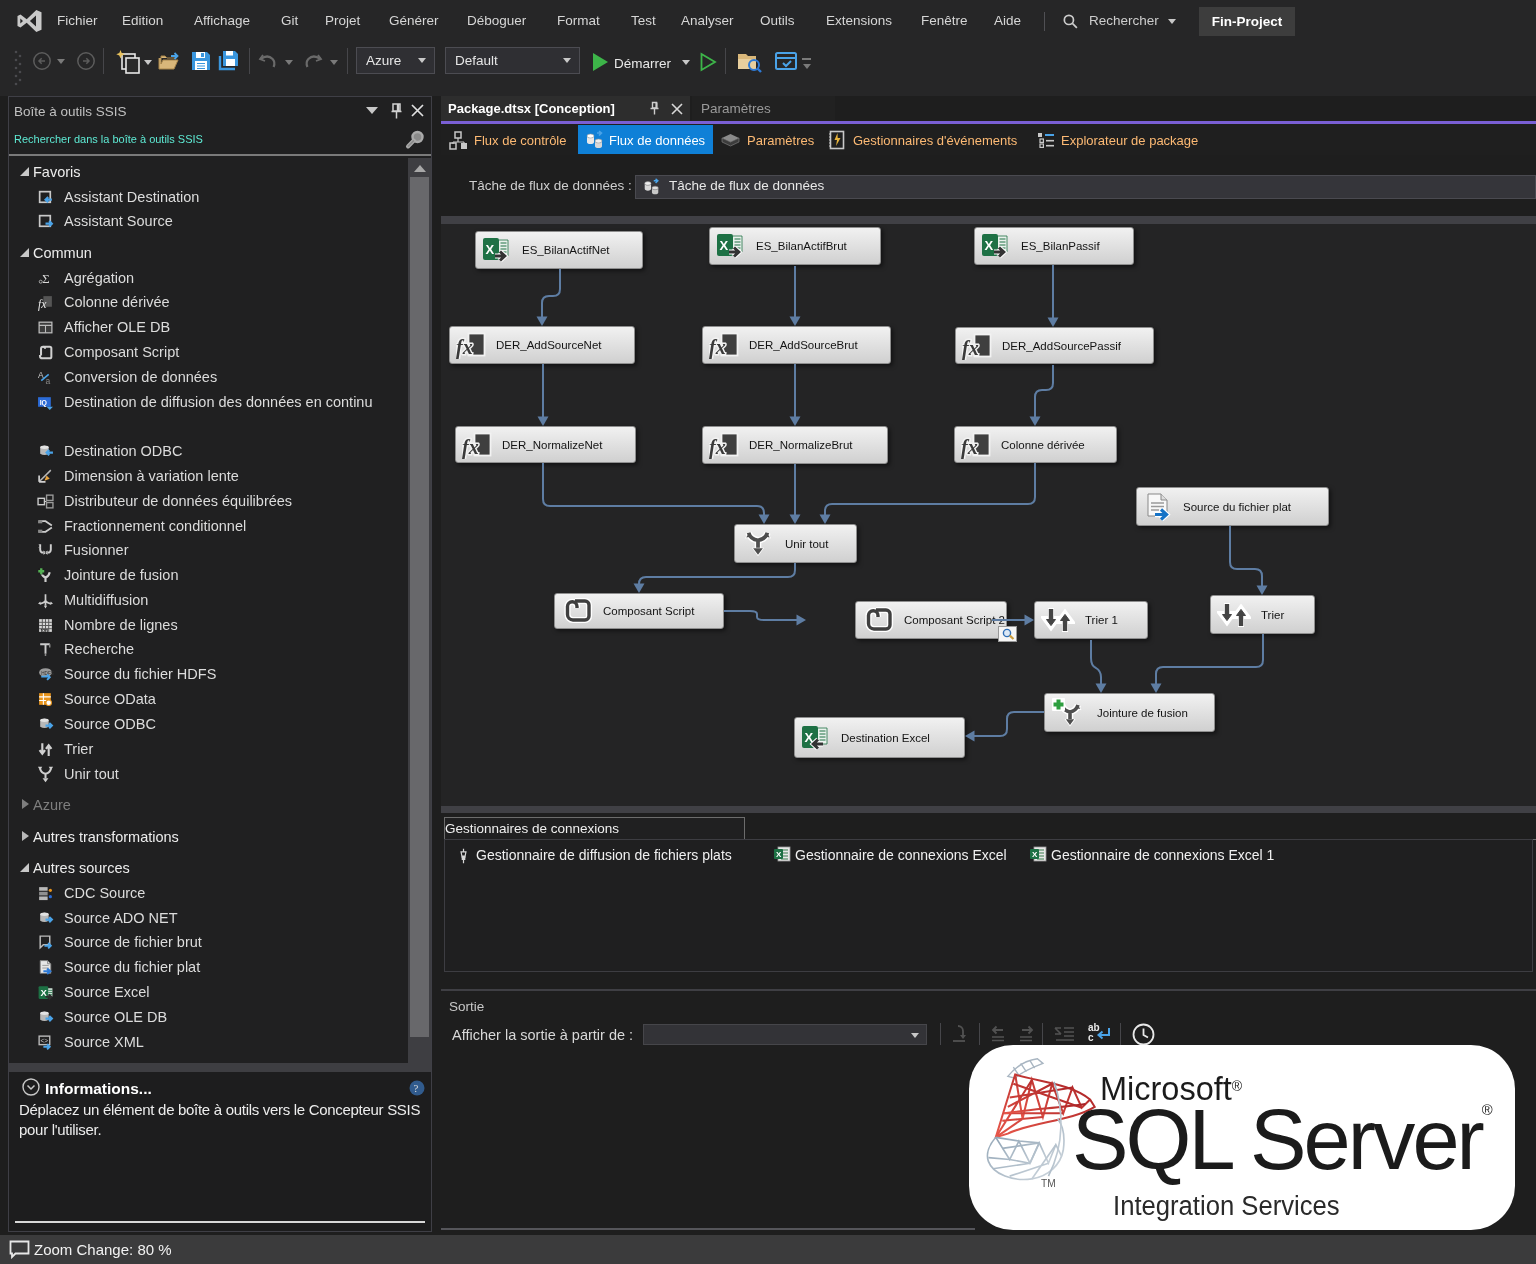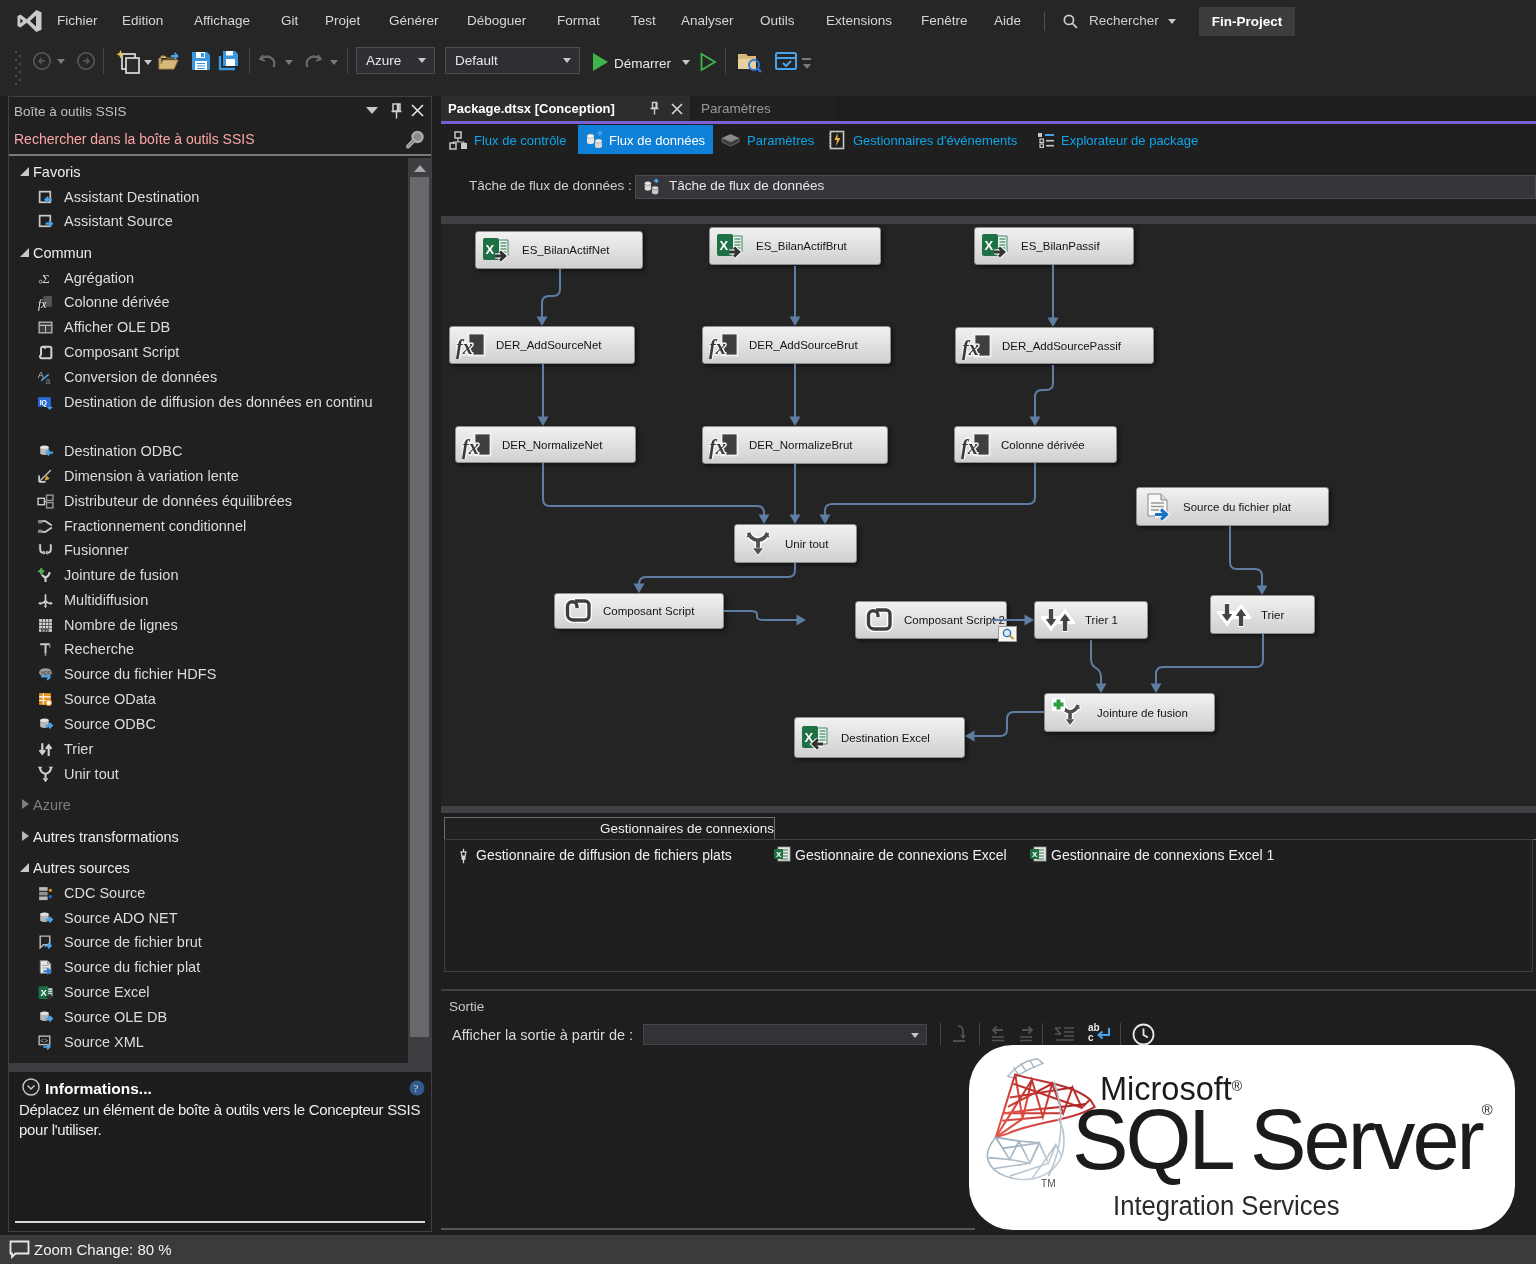--- a/index.html
+++ b/index.html
@@ -7,45 +7,45 @@
 #menubar{position:absolute;left:0;top:0;width:1536px;height:42px;background:#262627}
 .menu{position:absolute;top:0;height:42px;line-height:42px;color:#d6d6d6;font-size:13.5px}
 #toolbar{position:absolute;left:0;top:42px;width:1536px;height:54px;background:#262627}
 .tbtxt{color:#e8e8e8;font-size:13.5px}
 .ddl{position:absolute;top:5px;height:27px;background:#2f2f33;border:1px solid #4c4c52;color:#e6e6e6;font-size:13.5px;line-height:25px;padding-left:9px}
 .caret{display:inline-block;width:0;height:0;border-left:4px solid transparent;border-right:4px solid transparent;border-top:5px solid #c8c8c8}
 .caretdim{display:inline-block;width:0;height:0;border-left:4px solid transparent;border-right:4px solid transparent;border-top:5px solid #7a7a7a}
 .vsep{position:absolute;top:6px;height:26px;width:1px;background:#46464a}
 #leftpanel{position:absolute;left:8px;top:96px;width:424px;height:1136px;background:#202021;border:1px solid #3f3f46}
 #lp-title{position:absolute;left:0;top:0;width:100%;height:29px;color:#c0c0c0;font-size:13.5px;line-height:29px;padding-left:5px}
-#lp-search{position:absolute;left:0;top:29px;width:100%;height:27px;color:#fca5a5;font-size:14px;line-height:27px;padding-left:5px}
+#lp-search{position:absolute;left:0;top:29px;width:100%;height:27px;color:#5eead4;font-size:11px;line-height:27px;padding-left:5px}
 #lp-sepline{position:absolute;left:0;top:57px;width:422px;height:2px;background:#7a7a7a}
 #lp-tree{position:absolute;left:0;top:59px;width:400px;height:966px;overflow:hidden}
 .trow{position:absolute;left:0;height:24px;width:100%;color:#dcdcdc;font-size:14.5px;line-height:24px;white-space:nowrap}
 .thead{color:#ededed}
 .tico{position:absolute;left:28px;top:4px;width:17px;height:17px}
 .tlabel{position:absolute;left:55px;top:0}
 .hlabel{position:absolute;left:24px;top:0}
 .tri-e{position:absolute;left:11px;top:7px;width:0;height:0;border-left:9px solid transparent;border-bottom:9px solid #c8c8c8}
 .tri-c{position:absolute;left:13px;top:6px;width:0;height:0;border-top:5.5px solid transparent;border-bottom:5.5px solid transparent;border-left:7px solid #b8b8b8}
 #lp-scroll{position:absolute;right:0;top:61px;width:23px;height:995px;background:#3e3e42}
 #lp-thumb{position:absolute;right:2px;top:80px;width:19px;height:860px;background:#68686b}
 #lp-split{position:absolute;left:0;top:966px;width:422px;height:9px;background:#3e3e42}
 #lp-info{position:absolute;left:0;top:975px;width:422px;height:159px;background:#1d1d1e;color:#eee}
 #statusbar{position:absolute;left:0;top:1235px;width:1536px;height:29px;background:#3b3b3c;color:#f2f2f2;font-size:15px;line-height:29px}
 #editor{position:absolute;left:441px;top:96px;width:1095px;height:1139px;background:#1e1e1e}
 .tab{position:absolute;top:0;height:25px;font-size:13.5px;line-height:25px}
 #purpleline{position:absolute;left:0;top:25px;width:1095px;height:3px;background:#7a5fd5}
-.ssistab{position:absolute;top:31px;height:27px;color:#0ea5e9;font-size:13px;line-height:27px}
+.ssistab{position:absolute;top:31px;height:27px;color:#fdba74;font-size:13px;line-height:27px}
 .node{position:absolute;background:linear-gradient(#f1f1f1,#d0d0d0);border:1px solid #8e8e8e;border-radius:3px;box-shadow:2px 2px 4px rgba(0,0,0,.5);display:flex;align-items:center;color:#141414;font-size:11.5px}
 .node .nico{margin-left:6px;flex:0 0 auto}
 .node .nlabel{margin-left:10px;white-space:nowrap}
 .strip{position:absolute;left:0;width:1095px;height:8px;background:#404045}
 #connpanel{position:absolute;left:3px;top:743px;width:1089px;height:133px;border:1px solid #3d3d42;background:#1f1f20}
-#conntab{position:absolute;left:3px;top:721px;width:331px;height:23px;border:1px solid #6c6c6c;border-bottom:none;background:#202021;color:#f0f0f0;font-size:13.5px;line-height:22px;text-align:right}
+#conntab{position:absolute;left:3px;top:721px;width:301px;height:23px;border:1px solid #6c6c6c;border-bottom:none;background:#202021;color:#f0f0f0;font-size:13.5px;line-height:22px;text-align:left}
 #connline{position:absolute;left:3px;top:743px;width:1092px;height:1px;background:#6c6c6c}
 .connitem{position:absolute;top:749px;height:20px;color:#f0f0f0;font-size:14px;line-height:20px}
 #sortie{position:absolute;left:0;top:893px;width:1095px;height:246px;border-top:2px solid #3f3f44}
 .gico{opacity:.42}
 #logocard{position:absolute;left:969px;top:1045px;width:546px;height:185px;background:#ffffff;border-radius:44px}
 </style></head><body>
 <svg width="0" height="0" style="position:absolute">
     <defs>
 <symbol id="sq-in" viewBox="0 0 16 16">
         <rect x="2.5" y="2.5" width="10" height="10" fill="none" stroke="#c8c8c8" stroke-width="1.6"></rect>

